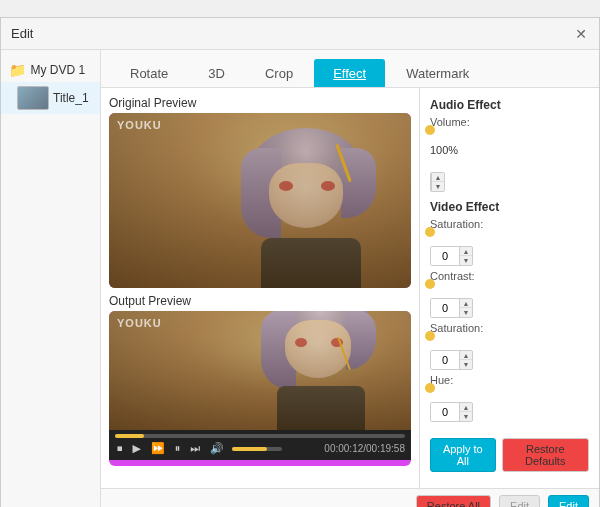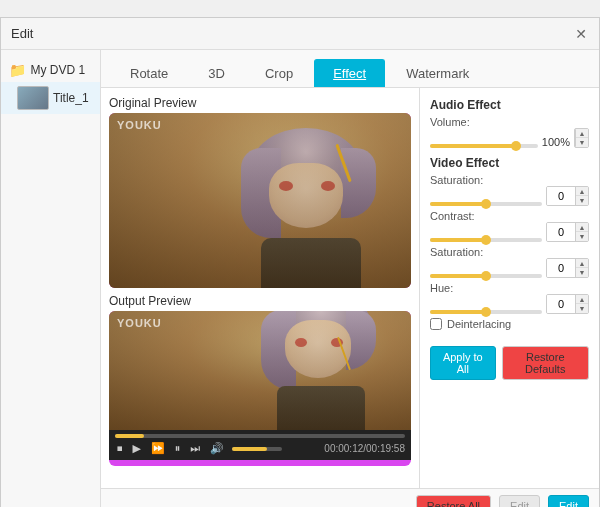--- a/index.html
+++ b/index.html
@@ -248,23 +248,24 @@
     .section-title {
       font-size: 12px;
       font-weight: bold;
       color: #333;
       margin-bottom: 4px;
     }
     .control-label { font-size: 11px; color: #555; }
 
     .slider-container {
       display: flex;
-      align-items: flex-end;
-      gap: 4px;
+      align-items: flex-start;
+      gap: 16px;
       width: 100%;
+      flex-direction: column;
     }
 
     .slider-track {
       flex: 1;
       height: 4px;
       background: #ddd;
       border-radius: 2px;
       position: relative;
     }
     .slider-fill-yellow {
@@ -538,24 +539,20 @@
               </div>
               <div class="spin-input">
                 <input type="text" value="0" style="width: 28px; height: 18px; border: none; text-align: center; font-size: 11px; outline: none;">
                 <div class="spin-arrows">
                   <div class="spin-arrow">▲</div>
                   <div class="spin-arrow">▼</div>
                 </div>
               </div>
             </div>
 
-            <div class="checkbox-row">
-              <input type="checkbox" style="">
-              <span class="checkbox-label">Deinterlacing</span>
-            </div>
           </div>
 
           <div class="panel-buttons">
             <button class="btn btn-blue">Apply to All</button>
             <button class="btn btn-white">Restore Defaults</button>
           </div>
         </div>
       </div>
 
       <div class="bottom-bar">

